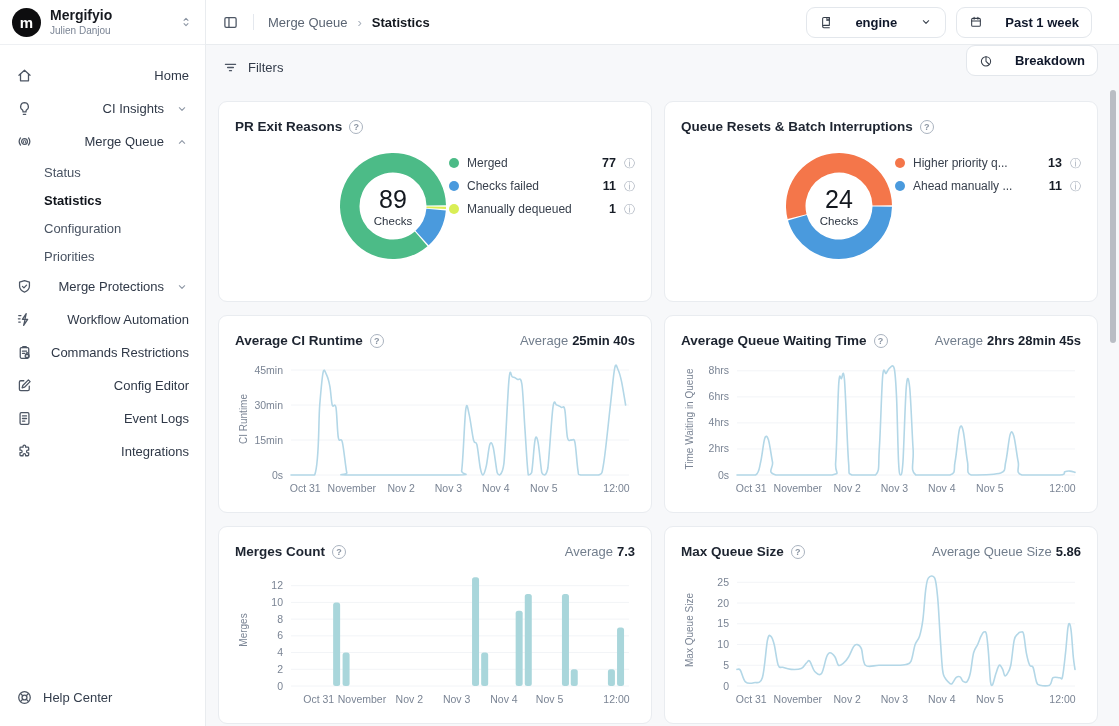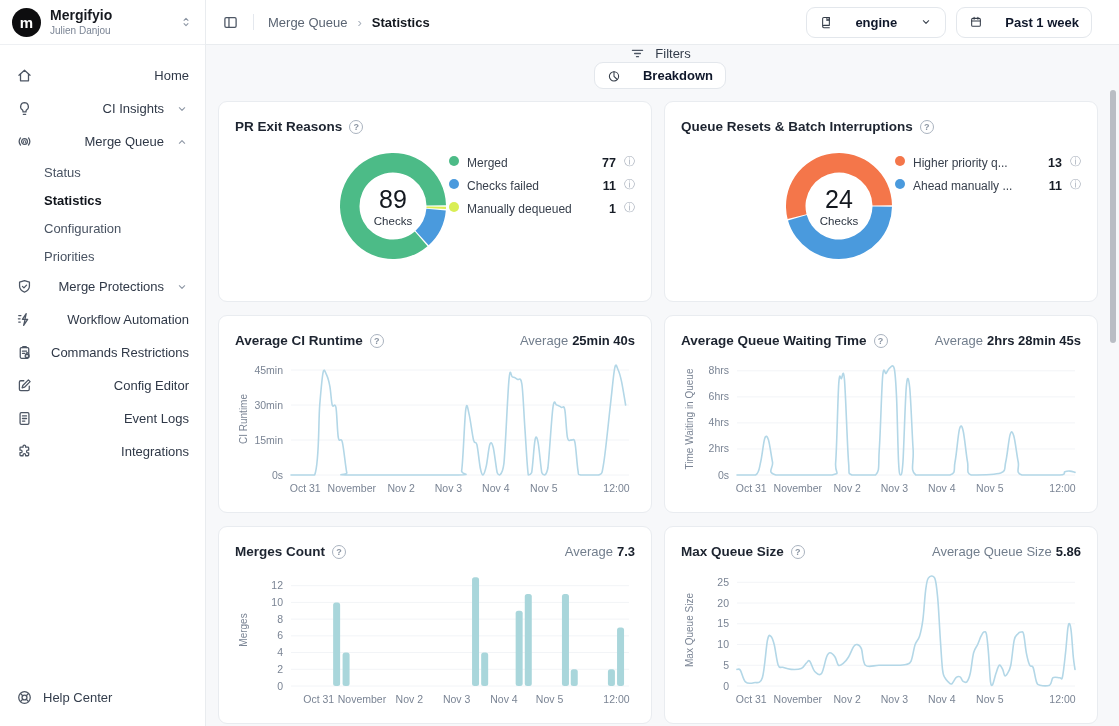--- a/index.html
+++ b/index.html
@@ -37,42 +37,42 @@
   .vdiv { width:1px; height:16px; background:#e4e8ee; margin:0 4px; }
   .crumb { font-size:13px; color:#5b6573; cursor:pointer; }
   .crumb-sep { font-size:13px; color:#aab2bd; }
   .crumb.active { color:#13181f; font-weight:700; }
   .spacer { flex:1; }
   .btn { display:inline-flex; align-items:center; gap:22px; background:#fff;
     border:1px solid #e3e7ec; border-radius:9px; padding:0 12px; height:31px;
     font-size:13px; font-weight:700; color:#0f172a; cursor:pointer;
     font-family:"Liberation Sans", sans-serif; }
   .btn .icon { color:#353d49; }
-  .toolbar { height:44px; display:flex; align-items:center; justify-content:space-between;
-    padding:0 21px 0 16px;flex-direction:column; }
+  .toolbar { height:44px; display:flex; justify-content:space-between;
+    padding:0 21px 0 16px; }
   .btn-plain { display:inline-flex; align-items:center; gap:9px; background:none; border:none;
     font-size:13px; font-weight:500; color:#333c4a; cursor:pointer;
     font-family:"Liberation Sans", sans-serif; }
 
   
   .content { padding:12px 21px 4px 12px; display:grid; grid-template-columns:1fr 1fr;
     grid-template-rows:201px 198px 198px; gap:13px 12px; }
   .card { background:#fff; border:1px solid #e9ecf0; border-radius:9px; padding:13px 16px;
     overflow:hidden; }
   .card-head { display:flex; align-items:flex-end; height:19px; }
   .card-title { font-size:13.5px; font-weight:700; color:#1d2430; }
   .help-circ { width:14px; height:14px; border:1.2px solid #aab3bf; border-radius:50%;
     color:#8a94a2; font-size:9px; display:inline-flex; align-items:center; justify-content:center;
     margin-left:7px; cursor:pointer; font-weight:700; }
   .avg { margin-left:auto; font-size:13px; color:#727e8d; }
   .avg b { color:#19202c; font-weight:700; margin-left:4px; }
   .donut-body { display:flex; align-items:flex-start; margin-top:10px; }
   .donut-wrap { flex:1; display:flex; justify-content:flex-end; padding-top:6px; }
   .legend { width:186px; padding-top:12px; }
-  .legend-row { display:flex; align-items:flex-start; gap:8px; margin-bottom:9px; }
+  .legend-row { display:flex; align-items:center; gap:8px; margin-bottom:9px; }
   .legend-dot { width:10px; height:10px; border-radius:50%; flex:none; }
   .legend-label { flex:1; font-size:12px; color:#38404d; white-space:nowrap; overflow:hidden; }
   .legend-val { font-size:12.5px; font-weight:700; color:#171d27; }
   .legend-info { color:#a6aeba; font-size:11px; cursor:pointer; line-height:1; }
   .chart-svg { display:block; margin-top:3px; }
 
   .scroll-thumb { position:fixed; right:3px; top:90px; width:6px; height:253px;
     background:#b9bdc4; border-radius:3px; }
 </style>
 </head>

